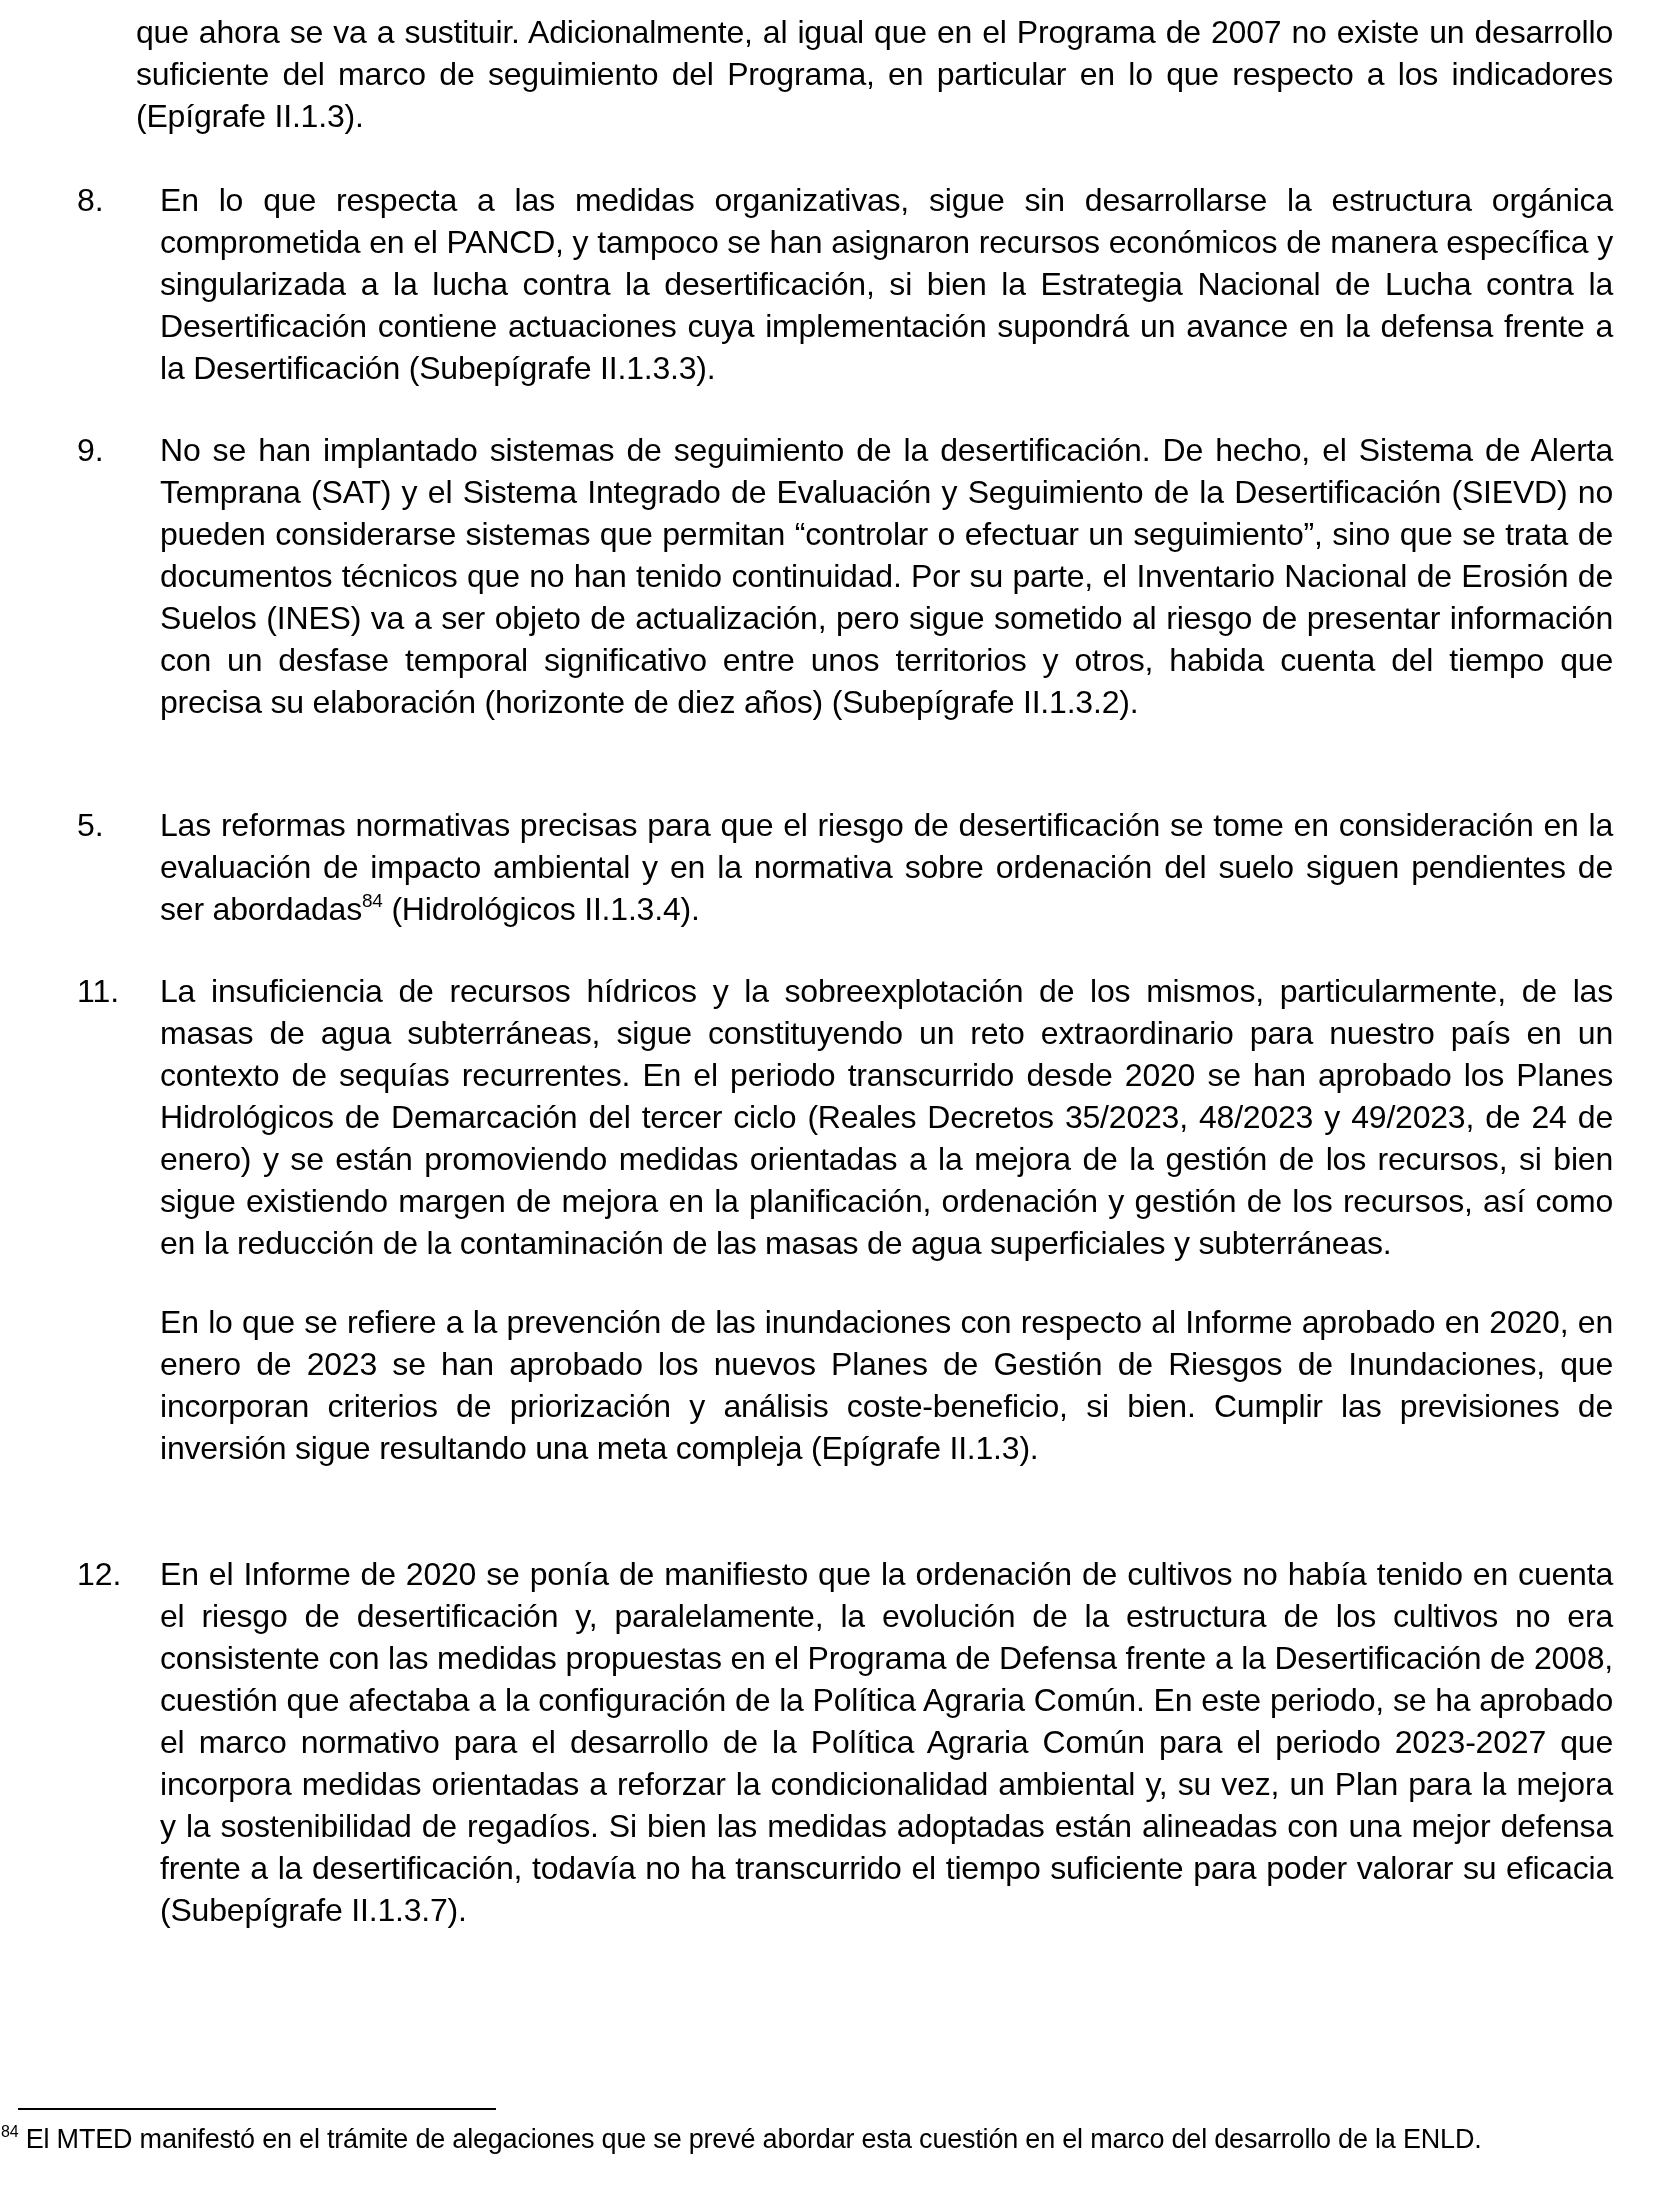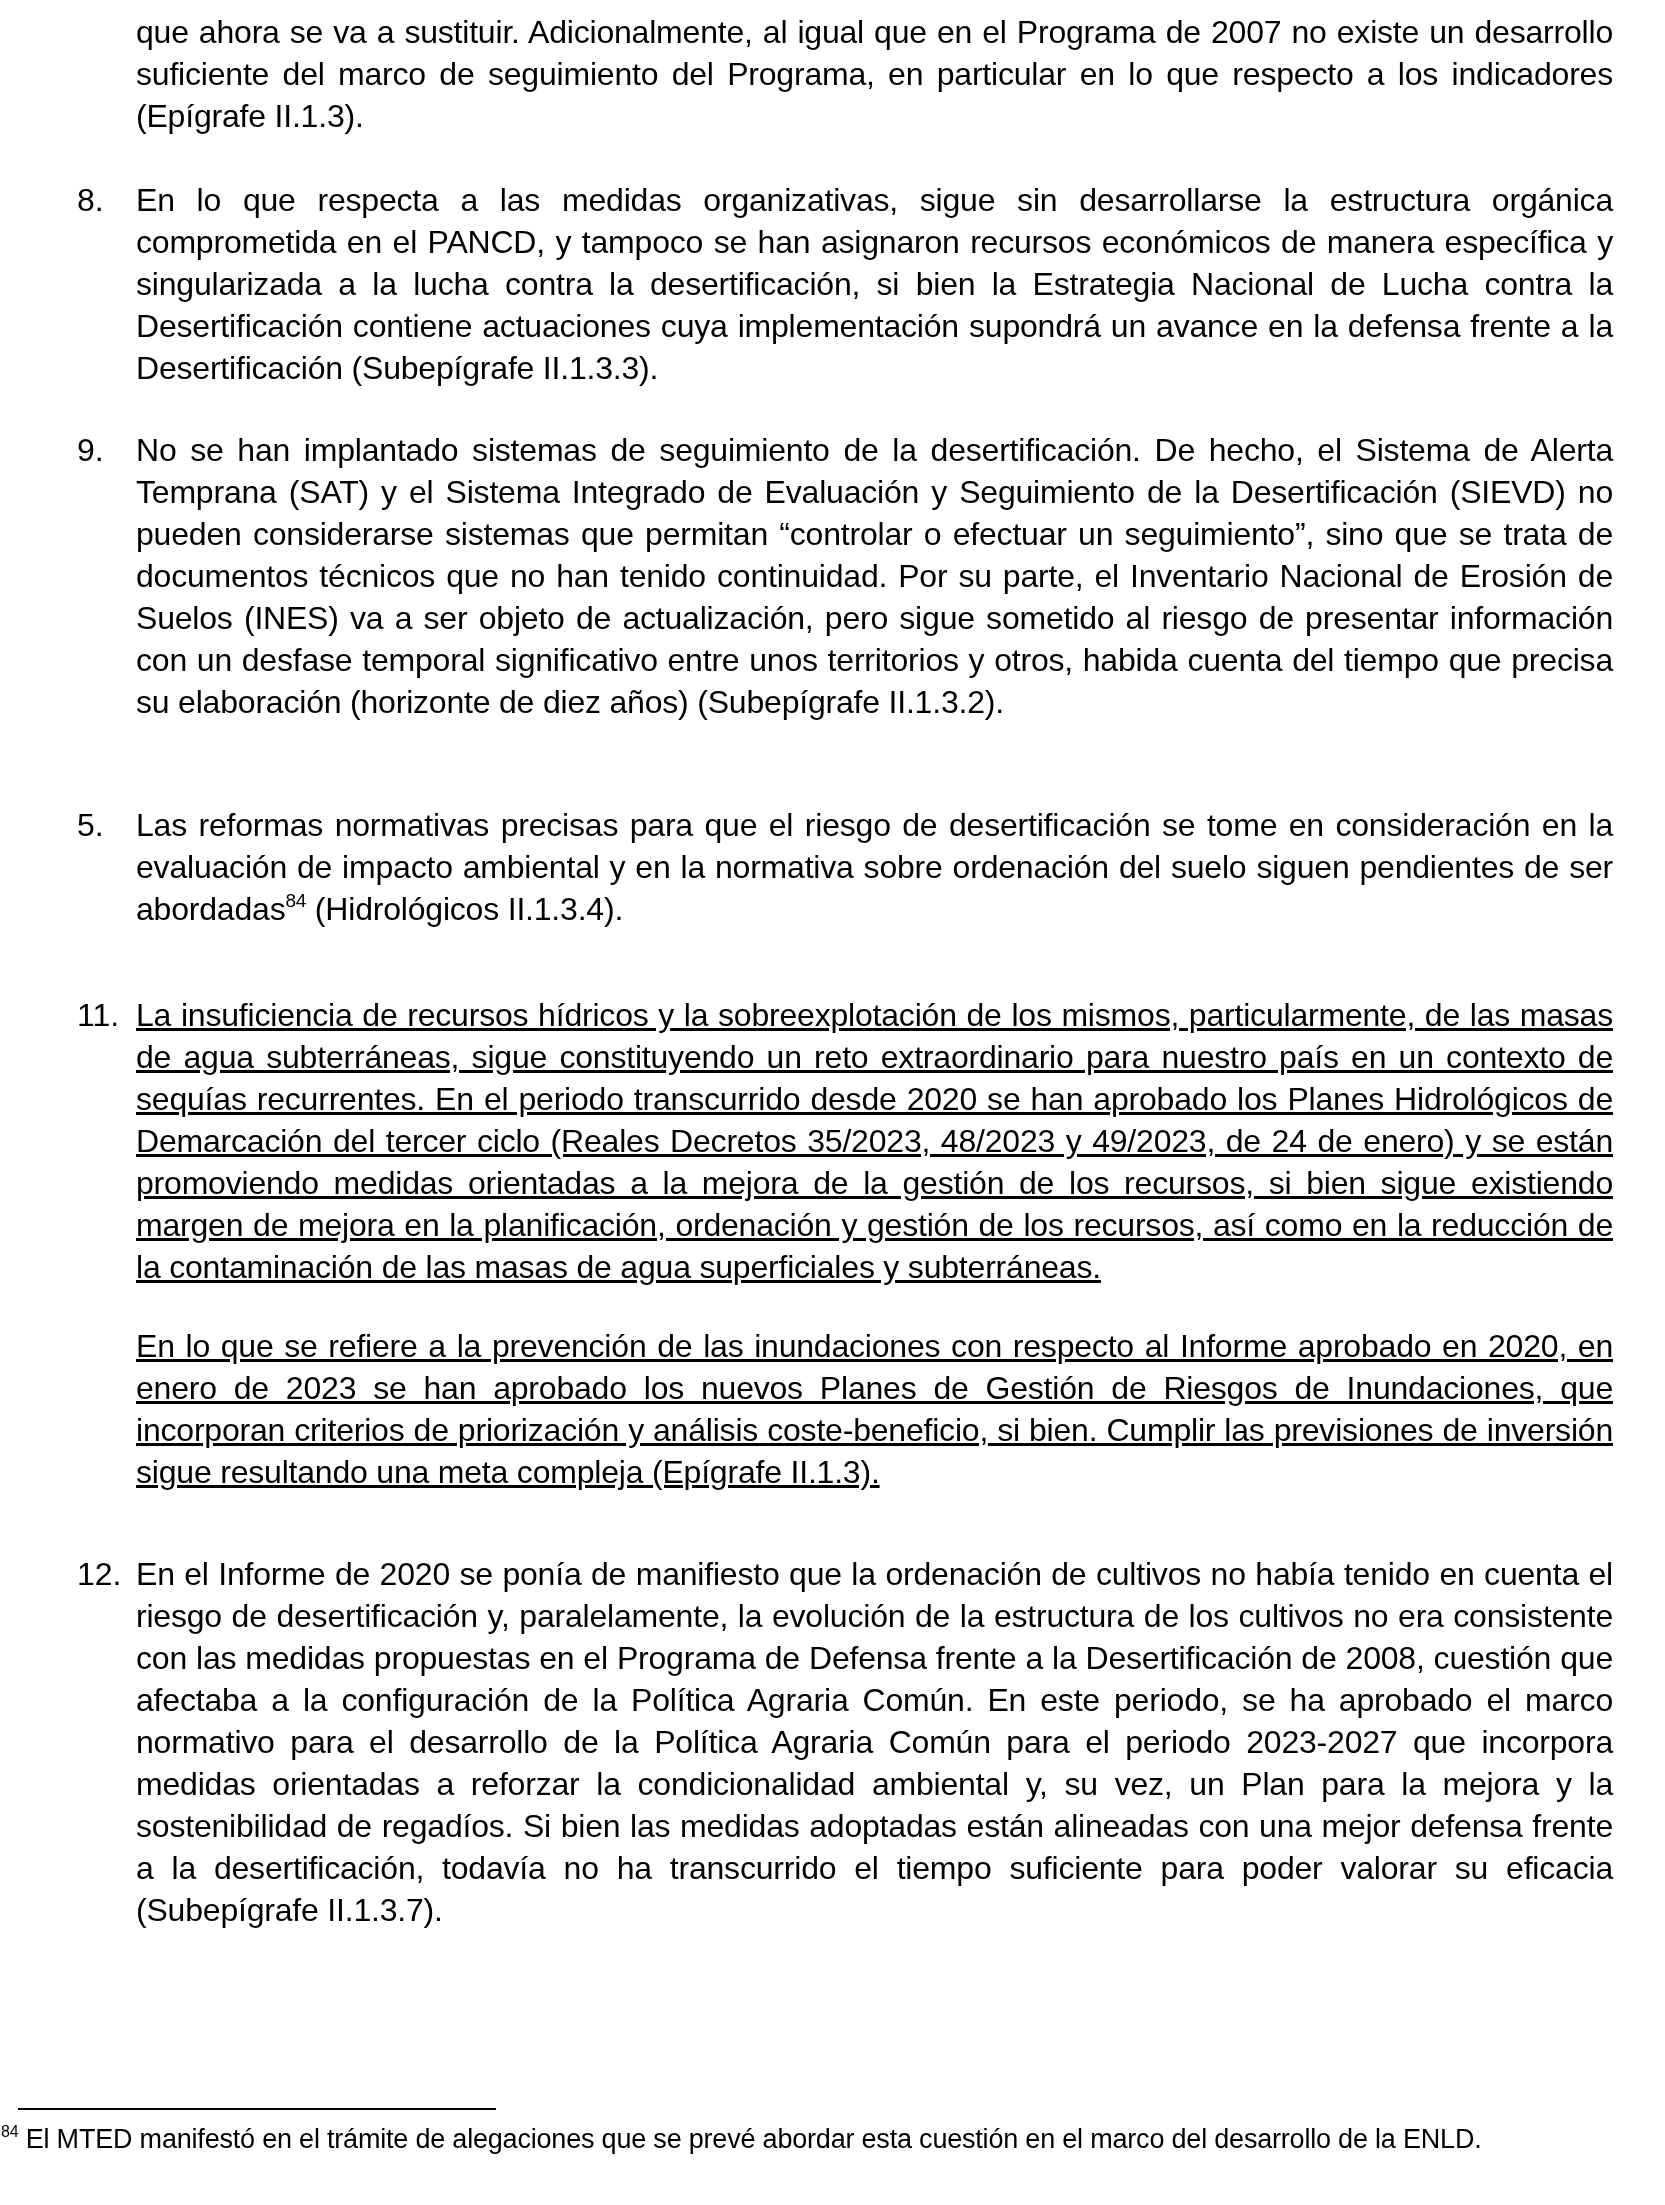--- a/index.html
+++ b/index.html
@@ -14,20 +14,21 @@
     letter-spacing: -0.2px;
   }
   .item { position: absolute; left: 136px; width: 1477px; }
   .item .num {
     position: absolute; left: -59px; top: 0;
     font-size: 32px; line-height: 42px;
   }
   .item .txt {
     font-size: 32px; line-height: 42px; text-align: justify;
     letter-spacing: -0.2px;
+    margin-left: 24px;
   }
   sup { font-size: 19px; line-height: 0; vertical-align: 12.8px; }
   .fn-rule { position: absolute; left: 17.5px; top: 2108px; width: 478px; height: 2.4px; background: #000; }
   .footnote {
     position: absolute; left: 1px; top: 2121px; width: 1595px;
     font-size: 27px; line-height: 36px; text-align: justify; letter-spacing: -0.2px;
   }
   .footnote sup { font-size: 16px; vertical-align: 11px; }
 </style>
 </head>
@@ -45,21 +46,21 @@
   <div class="item" style="top: 429px;">
     <span class="num">9.</span>
     <div class="txt">No se han implantado sistemas de seguimiento de la desertificación. De hecho, el Sistema de Alerta Temprana (SAT) y el Sistema Integrado de Evaluación y Seguimiento de la Desertificación (SIEVD) no pueden considerarse sistemas que permitan “controlar o efectuar un seguimiento”, sino que se trata de documentos técnicos que no han tenido continuidad. Por su parte, el Inventario Nacional de Erosión de Suelos (INES) va a ser objeto de actualización, pero sigue sometido al riesgo de presentar información con un desfase temporal significativo entre unos territorios y otros, habida cuenta del tiempo que precisa su elaboración (horizonte de diez años) (Subepígrafe II.1.3.2).</div>
   </div>
 
   <div class="item" style="top: 804px;">
     <span class="num">5.</span>
     <div class="txt"><span>Las reformas normativas precisas para que el riesgo de desertificación se tome en consideración en la evaluación de impacto ambiental y en la normativa sobre ordenación del suelo siguen pendientes de ser abordadas</span><sup>84</sup><span> (Hidrológicos II.1.3.4).</span></div>
   </div>
 
-  <div class="item" style="top: 994px; text-decoration: underline;">
+  <div class="item" style="top: 970px;">
     <span class="num">11.</span>
     <div class="txt">La insuficiencia de recursos hídricos y la sobreexplotación de los mismos, particularmente, de las masas de agua subterráneas, sigue constituyendo un reto extraordinario para nuestro país en un contexto de sequías recurrentes. En el periodo transcurrido desde 2020 se han aprobado los Planes Hidrológicos de Demarcación del tercer ciclo (Reales Decretos 35/2023, 48/2023 y 49/2023, de 24 de enero) y se están promoviendo medidas orientadas a la mejora de la gestión de los recursos, si bien sigue existiendo margen de mejora en la planificación, ordenación y gestión de los recursos, así como en la reducción de la contaminación de las masas de agua superficiales y subterráneas.</div>
     <div class="txt" style="margin-top: 37px;">En lo que se refiere a la prevención de las inundaciones con respecto al Informe aprobado en 2020, en enero de 2023 se han aprobado los nuevos Planes de Gestión de Riesgos de Inundaciones, que incorporan criterios de priorización y análisis coste-beneficio, si bien. Cumplir las previsiones de inversión sigue resultando una meta compleja (Epígrafe II.1.3).</div>
   </div>
 
   <div class="item" style="top: 1553px;">
     <span class="num">12.</span>
     <div class="txt">En el Informe de 2020 se ponía de manifiesto que la ordenación de cultivos no había tenido en cuenta el riesgo de desertificación y, paralelamente, la evolución de la estructura de los cultivos no era consistente con las medidas propuestas en el Programa de Defensa frente a la Desertificación de 2008, cuestión que afectaba a la configuración de la Política Agraria Común. En este periodo, se ha aprobado el marco normativo para el desarrollo de la Política Agraria Común para el periodo 2023-2027 que incorpora medidas orientadas a reforzar la condicionalidad ambiental y, su vez, un Plan para la mejora y la sostenibilidad de regadíos. Si bien las medidas adoptadas están alineadas con una mejor defensa frente a la desertificación, todavía no ha transcurrido el tiempo suficiente para poder valorar su eficacia (Subepígrafe II.1.3.7).</div>
   </div>
 

